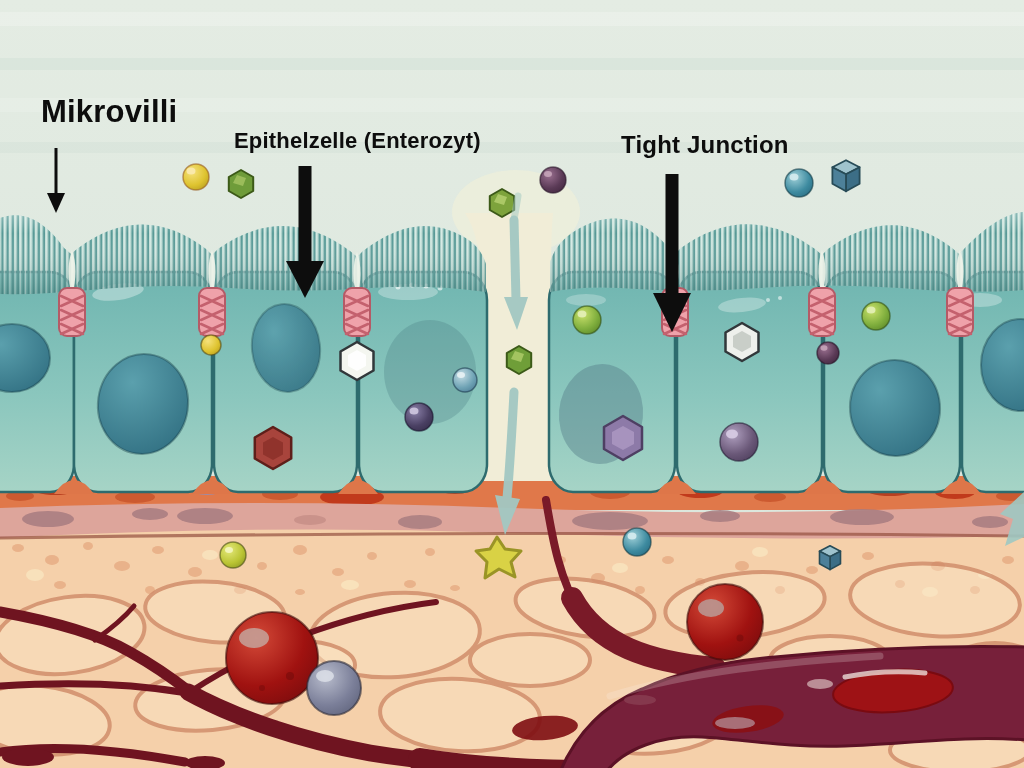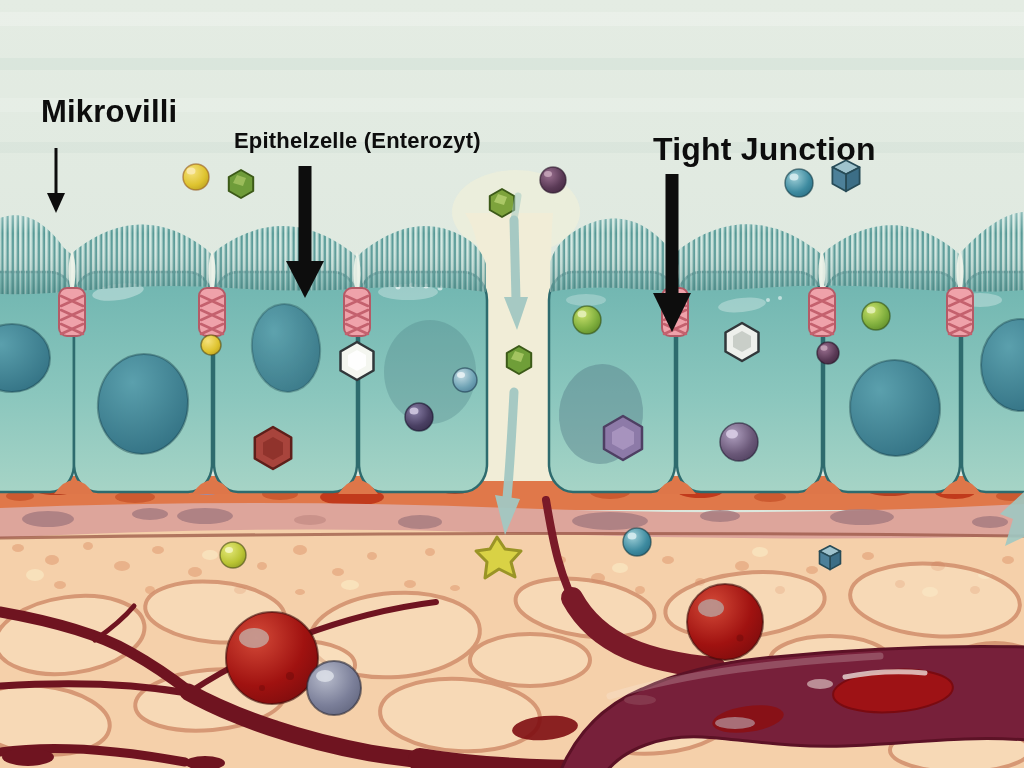--- a/index.html
+++ b/index.html
@@ -3,21 +3,21 @@
 <meta charset="utf-8">
 <style>
   html,body{margin:0;padding:0;background:#222;}
   .stage{position:relative;width:1024px;height:768px;overflow:hidden;
          font-family:"Liberation Sans",sans-serif;background:#86efac;}
   .stage svg{position:absolute;left:0;top:0;}
   .label{position:absolute;font-weight:800;color:#0d0d0d;line-height:1;
          letter-spacing:.2px;white-space:nowrap;}
   .label-mikrovilli{left:41px;top:96px;font-size:31px;}
   .label-epithelzelle{left:234px;top:130px;font-size:22px;}
-  .label-tightjunction{left:621px;top:133px;font-size:32px;margin-left:32px;}
+  .label-tightjunction{left:621px;top:133px;font-size:24px;}
 </style>
 </head>
 <body>
 
 <div class="stage">
 
 <svg width="1024" height="768" viewBox="0 0 1024 768">
   <defs>
     <linearGradient id="lumenGrad" x1="0" y1="0" x2="0" y2="1">
       <stop offset="0" stop-color="#e4ece3"></stop>

